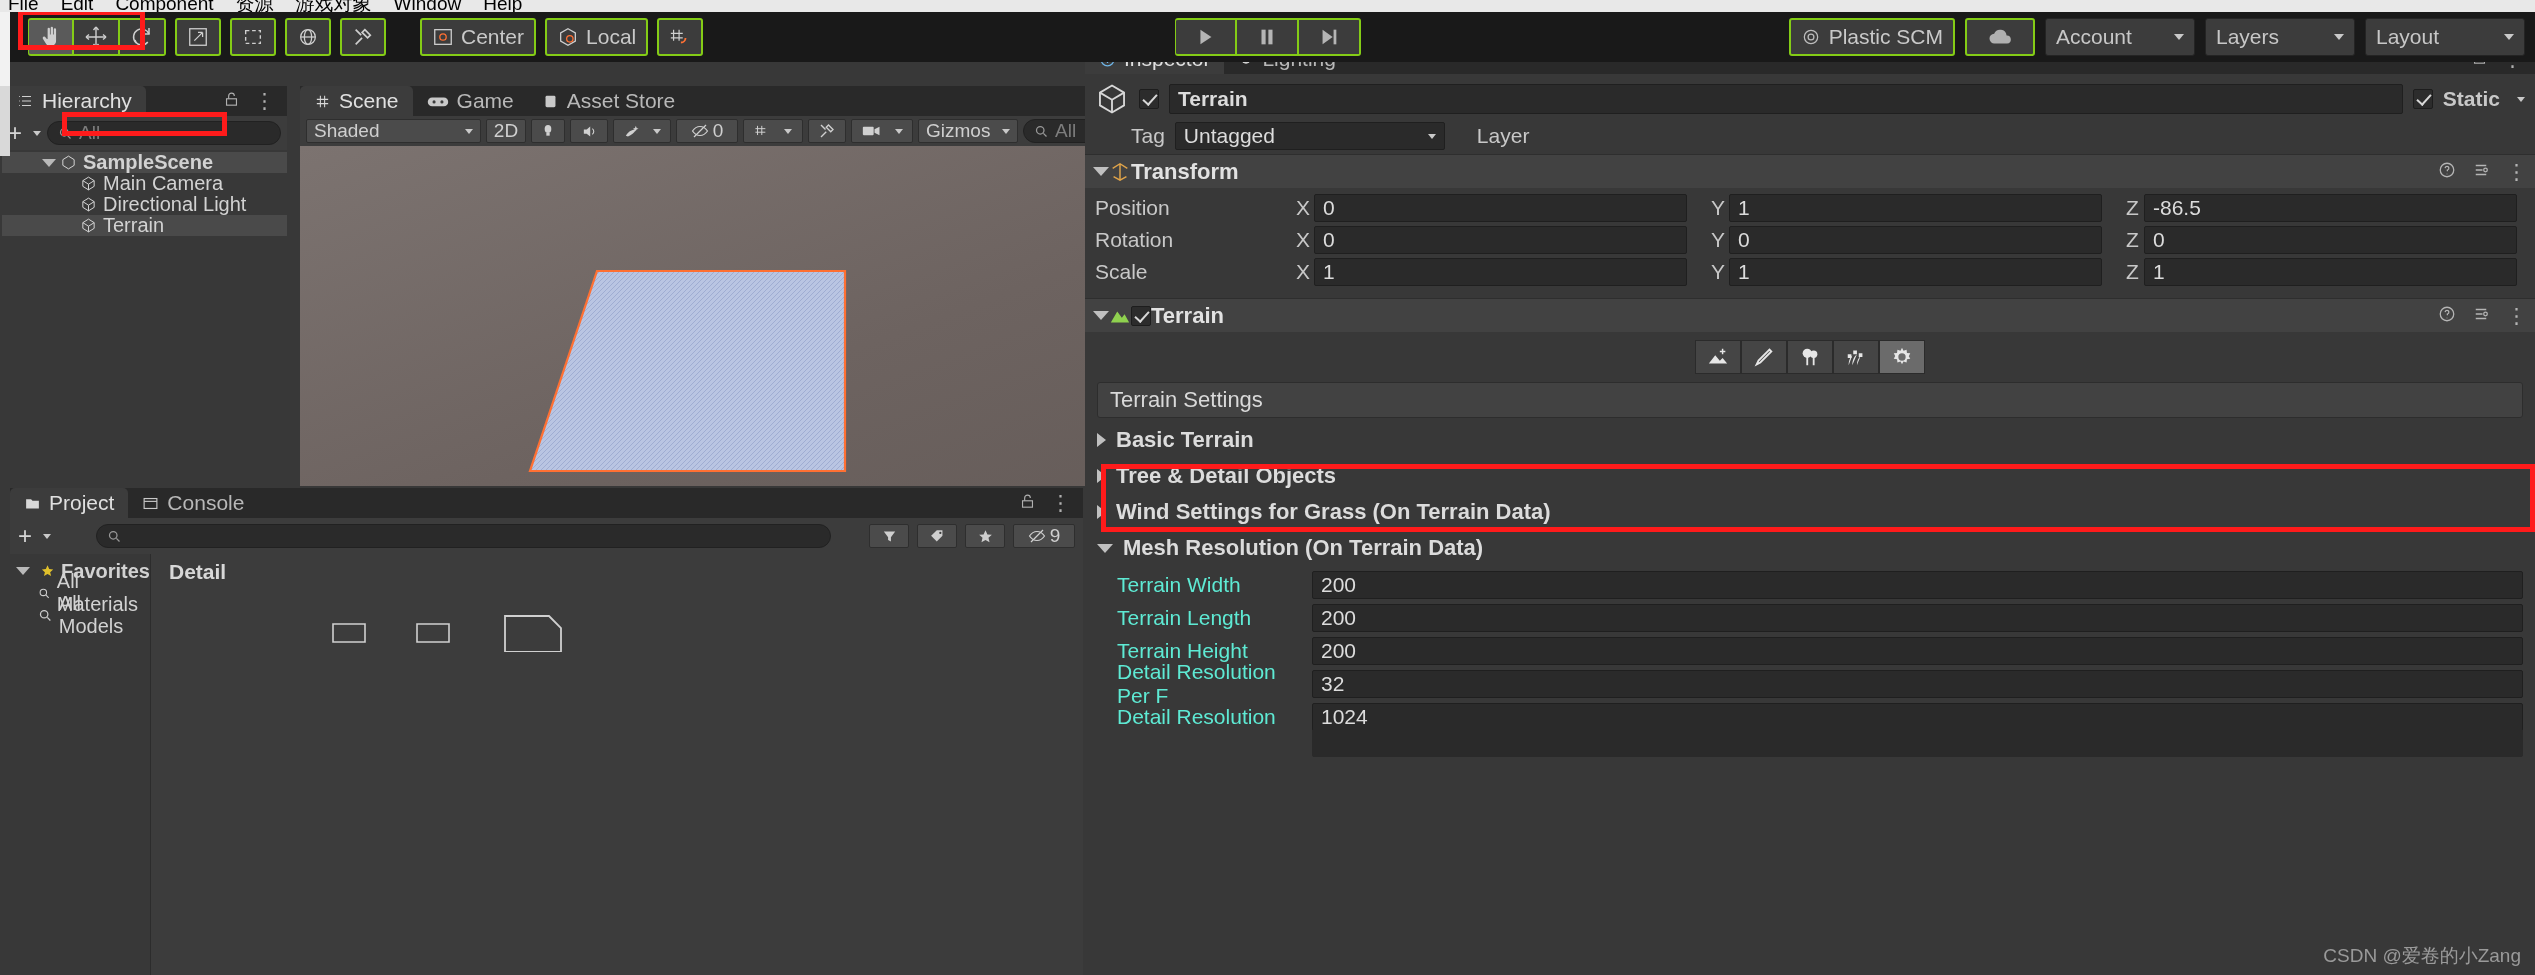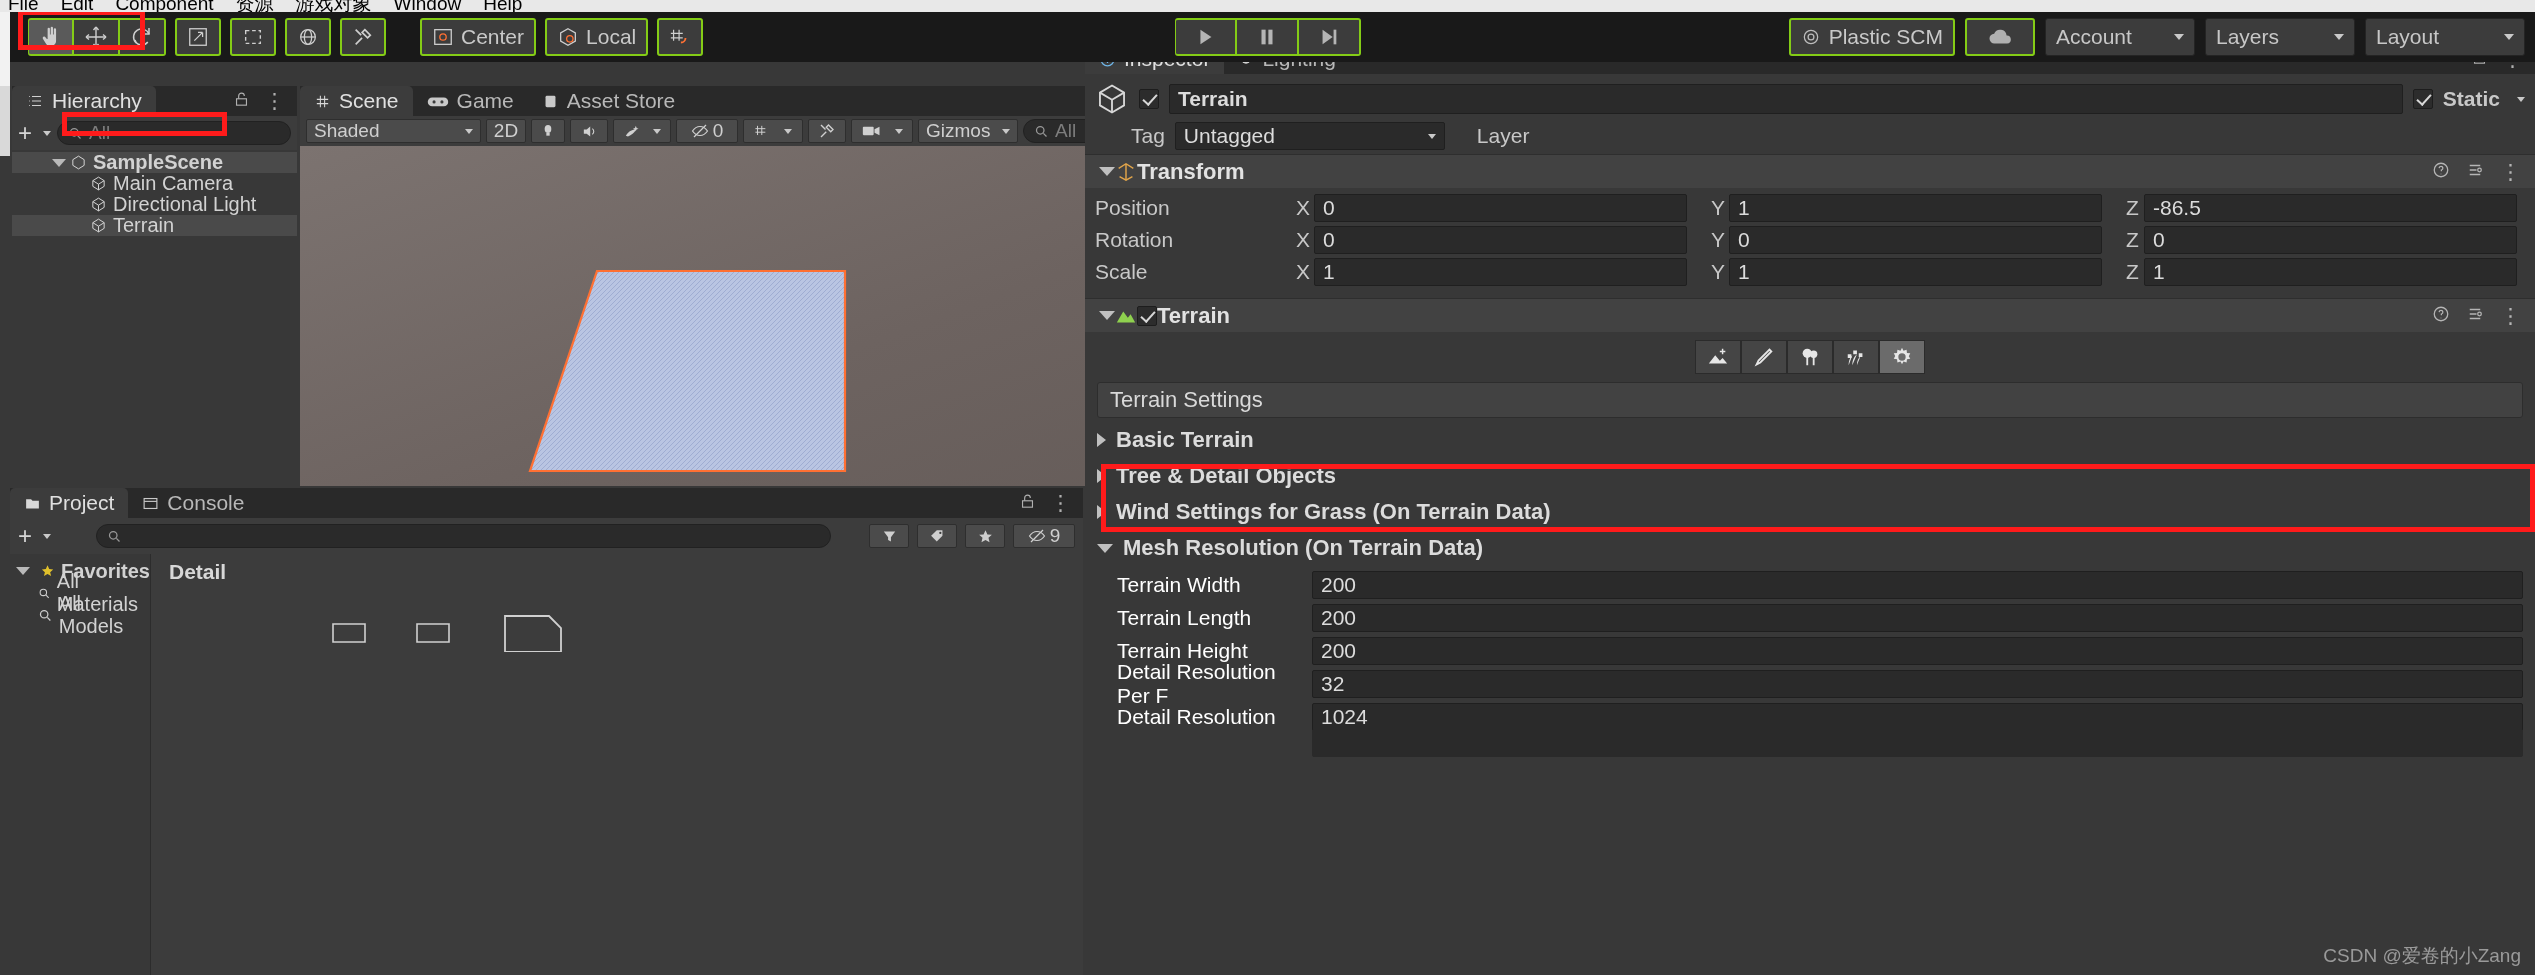--- a/index.html
+++ b/index.html
@@ -67,21 +67,21 @@
   .panel { position: absolute; background: #383838; }
   .tabstrip { height: 30px; background: #292929; display: flex; align-items: stretch; }
   .tab { display: flex; align-items: center; gap: 8px; padding: 0 14px;
          font-size: 21px; color: #b8b8b8; background: #292929; cursor: pointer; }
   .tab.active { background: #3c3c3c; color: #e0e0e0; border-radius: 5px 5px 0 0; }
   .tabspacer { flex: 1; background: #292929; }
   .tabicons { display: flex; align-items: center; gap: 14px; padding: 0 12px;
               background: #292929; color: #b0b0b0; }
 
   
-  #hier { left: 12px; top: 86px; width: 285px; height: 400px; }
+  #hier { left: 2px; top: 86px; width: 285px; height: 400px; }
   #hier-toolbar { height: 34px; background: #3c3c3c; display: flex;
                   align-items: center; padding: 0 6px; gap: 6px; }
   .searchbox { flex: 1; height: 24px; background: #2a2a2a; border: 1px solid #212121;
                border-radius: 12px; display: flex; align-items: center;
                padding: 0 10px; gap: 6px; color: #7d7d7d; font-size: 19px; }
   .hrow { height: 21px; display: flex; align-items: center; font-size: 20px;
           color: #d2d2d2; padding-left: 4px; }
   .hrow.sel { background: #4a4a4a; }
   .tri { width: 0; height: 0; border-left: 7px solid transparent;
          border-right: 7px solid transparent; border-top: 8px solid #b9b9b9;
@@ -117,35 +117,35 @@
   .chk { width: 20px; height: 20px; background: #2c2c2c; border: 1px solid #1d1d1d;
          border-radius: 2px; position: relative; cursor: pointer; }
   .chk.ck::after { content: ""; position: absolute; left: 6px; top: 1px; width: 6px;
                    height: 12px; border: solid #d8d8d8; border-width: 0 2px 2px 0;
                    transform: rotate(42deg); }
   .txtfield { background: #2a2a2a; border: 1px solid #1f1f1f; border-radius: 2px;
               height: 28px; display: flex; align-items: center; padding: 0 8px;
               color: #dcdcdc; font-size: 21px; }
   .lbl { color: #c8c8c8; font-size: 21px; white-space: nowrap; }
   .comp-head { height: 34px; background: #424242; display: flex; align-items: center;
-               padding: 0 14px; border-top: 1px solid #2e2e2e; }
+               padding: 0 8px; border-top: 1px solid #2e2e2e; }
   .comp-head .title { font-weight: bold; color: #e2e2e2; font-size: 22px; }
   .foldtri { width: 0; height: 0; border-left: 8px solid transparent;
              border-right: 8px solid transparent; border-top: 9px solid #c0c0c0; }
   .foldtri.closed { border-left: 9px solid #c0c0c0; border-top: 7px solid transparent;
                     border-bottom: 7px solid transparent; border-right: 0; }
   .vecrow { display: flex; align-items: center; height: 32px; padding: 0 10px; gap: 16px; }
   .vecrow .name { width: 185px; color: #c8c8c8; font-size: 21px; }
   .axis { display: flex; align-items: center; flex: 1; gap: 6px; margin-right: 8px; }
   .axis .ax { color: #c8c8c8; font-size: 21px; width: 12px; }
   .axis .txtfield { flex: 1; }
   .foldrow { height: 32px; display: flex; align-items: center; gap: 10px;
              padding-left: 12px; font-size: 22px; color: #dcdcdc; }
   .setrow { height: 33px; display: flex; align-items: center; padding-left: 32px; }
-  .setrow .name { width: 195px; color: #ffffff; font-size: 21px; }
+  .setrow .name { width: 195px; color: #5eead4; font-size: 21px; }
   .setrow .txtfield { flex: 1; margin-right: 12px; }
   .terrtool { width: 46px; height: 34px; background: #454545; border: 1px solid #2b2b2b;
               display: flex; align-items: center; justify-content: center; }
   .terrtool.on { background: #6b6b6b; }
   #watermark { position: absolute; right: 14px; bottom: 6px; font-size: 19px;
                color: #9a9a9a; z-index: 26; }
 </style>
 </head>
 <body>
 

